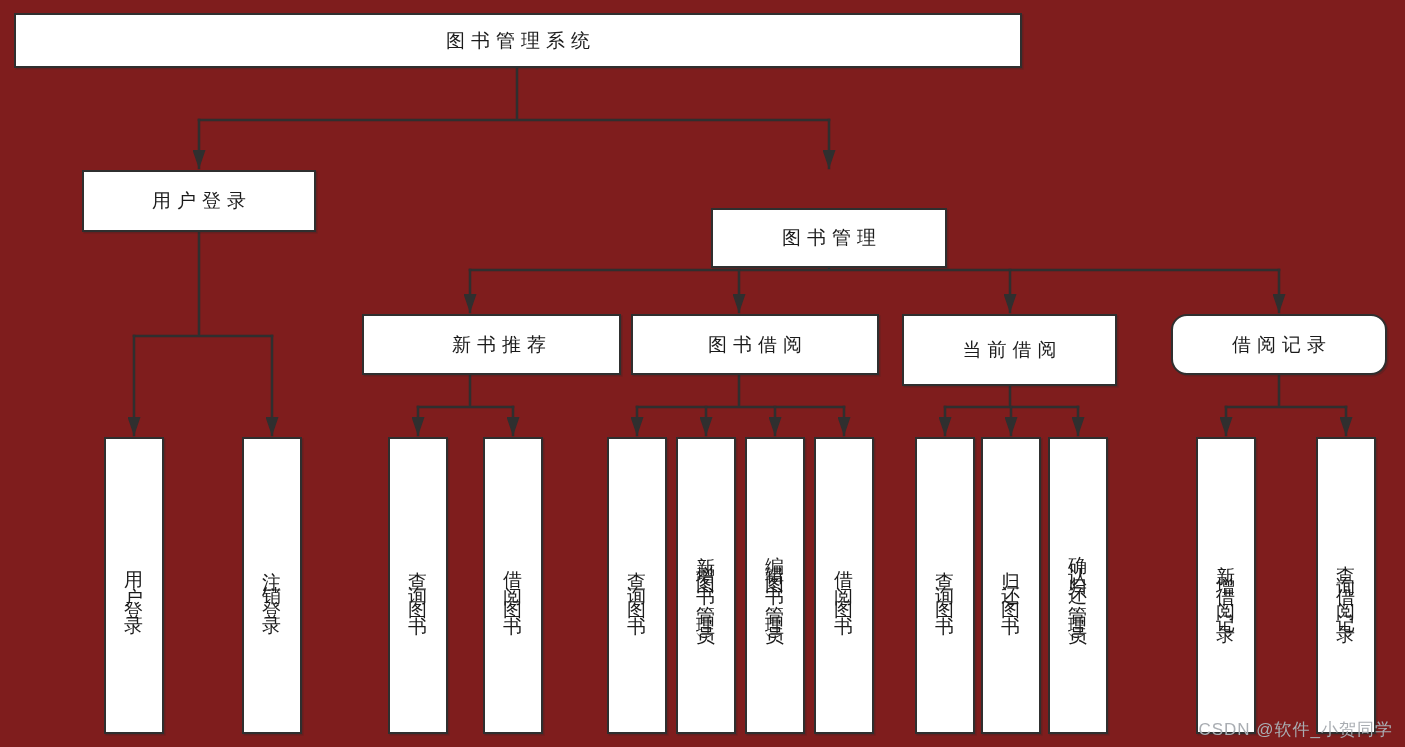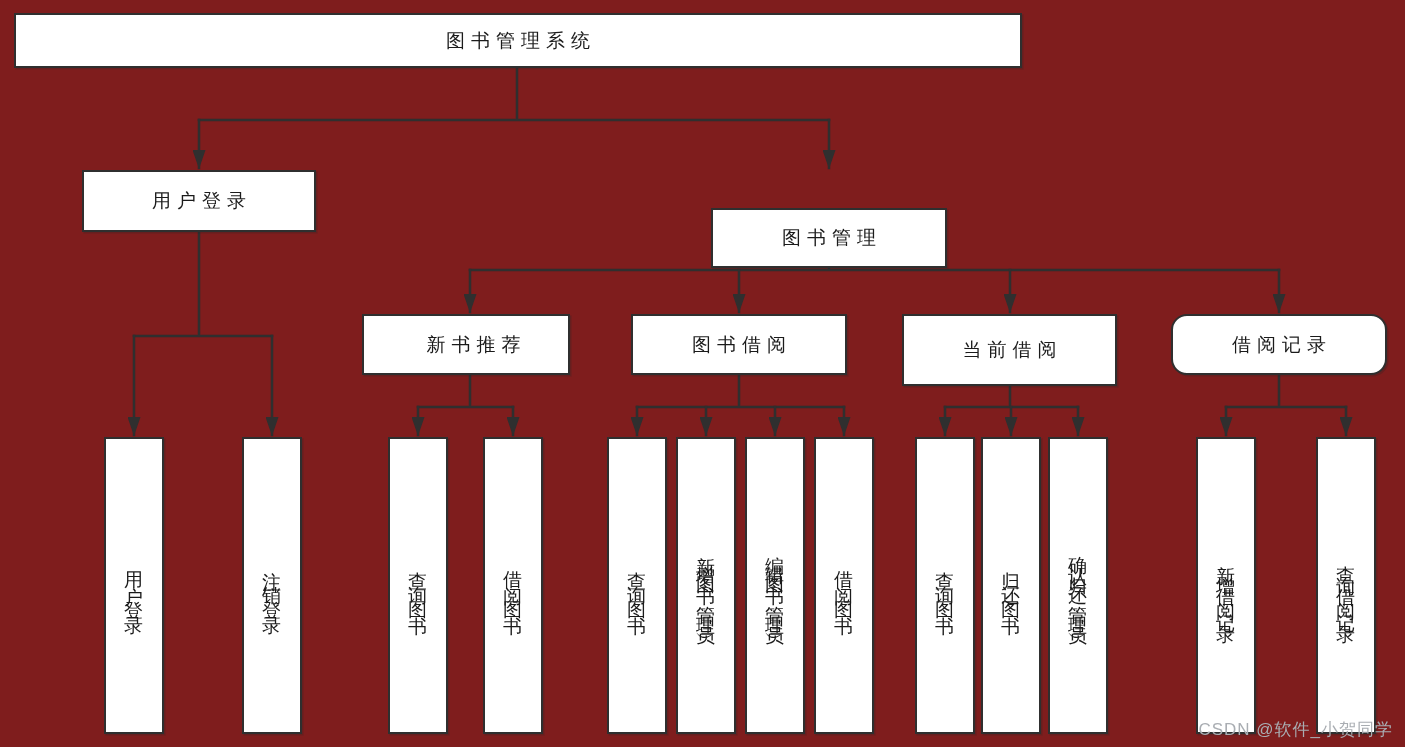--- a/index.html
+++ b/index.html
@@ -88,22 +88,22 @@
       <path d="M1226,407 L1226,435" marker-end="url(#arrow)"></path>
       <path d="M1346,407 L1346,435" marker-end="url(#arrow)"></path>
     </g>
   </svg>
 
   <div class="node hbox" style="left:14px;top:13px;width:1008px;height:55px;">图书管理系统</div>
 
   <div class="node hbox" style="left:82px;top:170px;width:234px;height:62px;">用户登录</div>
   <div class="node hbox" style="left:711px;top:170px;width:236px;height:60px;margin-top:38px;">图书管理</div>
 
-  <div class="node hbox" style="left:362px;top:314px;width:208px;height:61px;padding-left:15px;">新书推荐</div>
-  <div class="node hbox" style="left:631px;top:314px;width:216px;height:61px;">图书借阅</div>
+  <div class="node hbox" style="left:362px;top:314px;width:259px;height:61px;padding-left:15px;">新书推荐</div>
+  <div class="node hbox" style="left:631px;top:314px;width:248px;height:61px;">图书借阅</div>
   <div class="node hbox" style="left:902px;top:314px;width:215px;height:72px;">当前借阅</div>
   <div class="node hbox" style="left:1171px;top:314px;width:216px;height:61px;border-radius:16px;">借阅记录</div>
 
   <div class="node vbox ls-l" style="left:104px;top:437px;width:60px;height:297px;">
     <span>用户登录</span>
   </div>
   <div class="node vbox ls-l" style="left:242px;top:437px;width:60px;height:297px;">
     <span>注销登录</span>
   </div>
 

